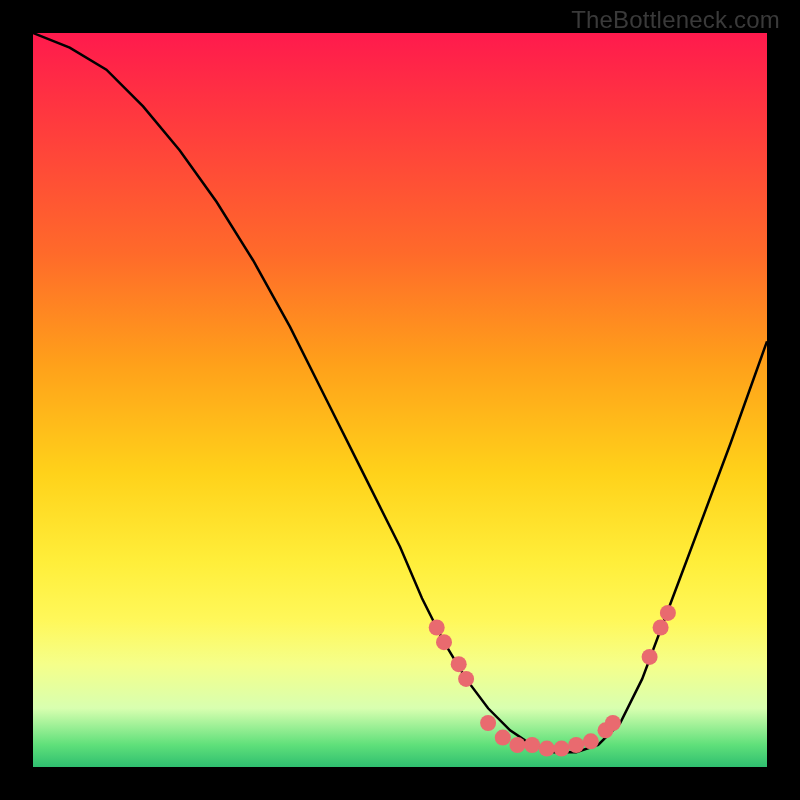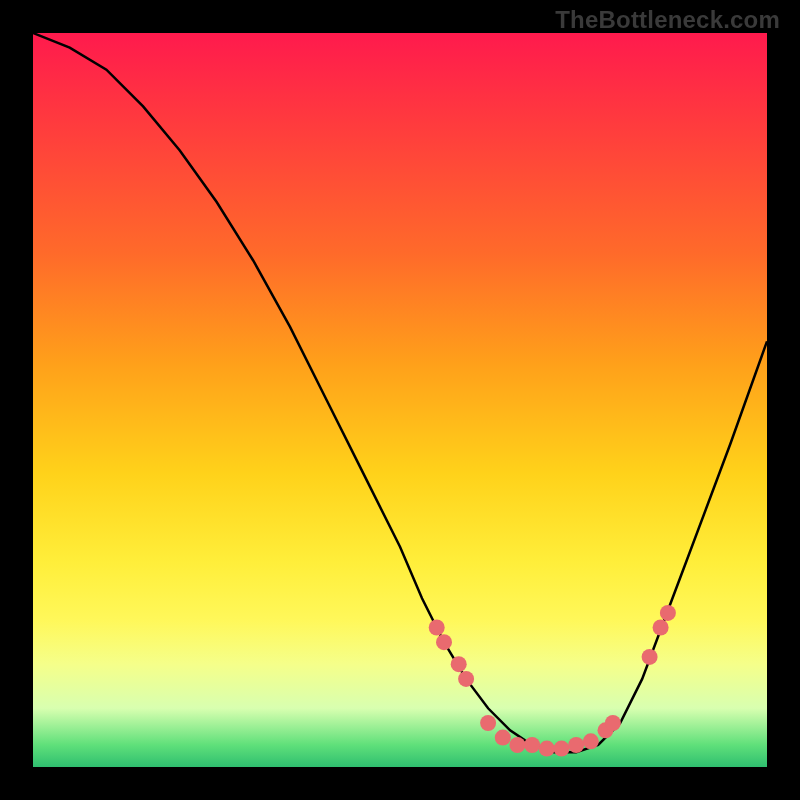--- a/index.html
+++ b/index.html
@@ -40,21 +40,21 @@
       #5fe07a 97%,
       #2fbf6f 100%
     );
   }
   .attribution {
     position: absolute;
     top: 6px;
     right: 20px;
     color: #3a3a3a;
     font-size: 24px;
-    font-weight: 700;
+    font-weight: 400;
     letter-spacing: 0.2px;
   }
   svg.curve {
     position: absolute;
     left: 0;
     top: 0;
     width: 734px;
     height: 734px;
   }
 </style>

